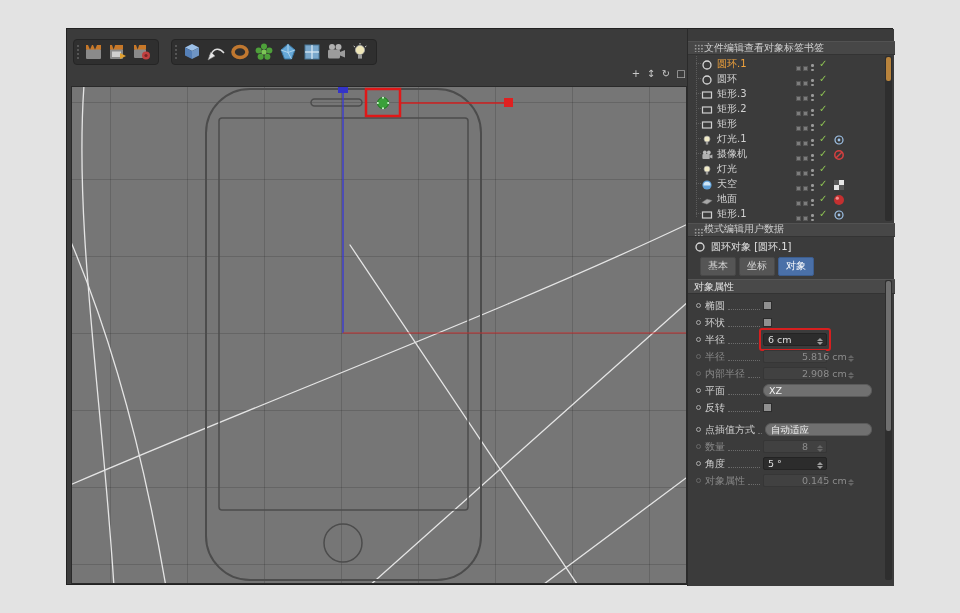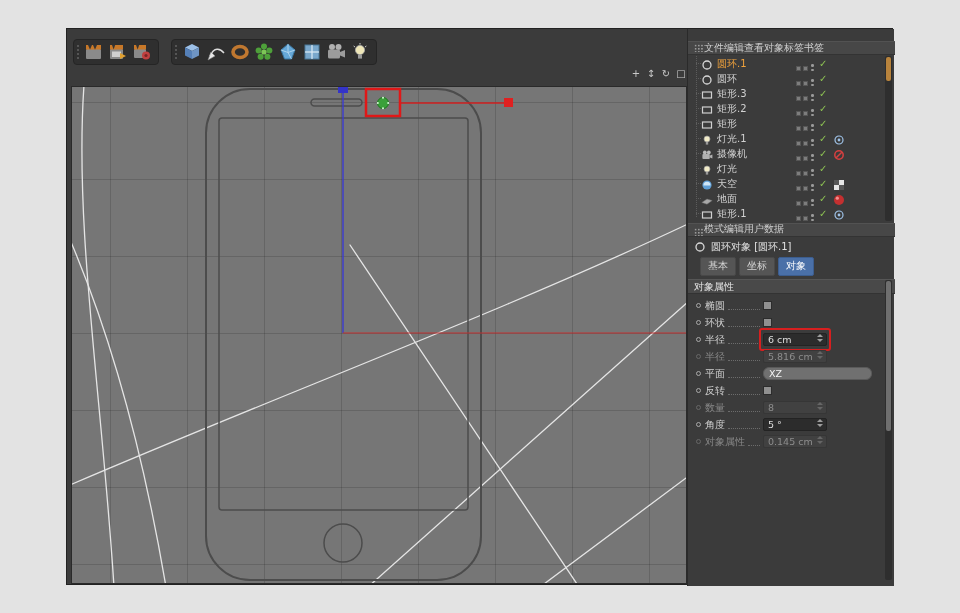--- a/index.html
+++ b/index.html
@@ -77,24 +77,24 @@
   .prow { position:relative; display:flex; align-items:center; height:17px; padding-left:4px; }
   .adot { width:5px; height:5px; border:1px solid #a8a8a8; border-radius:50%; margin:0 4px 0 4px; flex:none; }
   .prow.disabled .adot { border-color:#676767; }
   .lw { display:flex; align-items:center; min-width:58px; flex:none; }
   .lbl { font-size:10px; color:#cfcfcf; white-space:nowrap; }
   .prow.disabled .lbl { color:#878787; }
   .leader { flex:1; min-width:4px; margin:0 3px; border-bottom:1px dotted #6c6c6c; height:8px; }
   .ctrl { flex:1; display:flex; align-items:center; position:relative; }
   .cb { width:9px; height:9px; background:#909090; border:1px solid #2c2c2c; }
   .fldwrap { position:relative; display:flex; }
-  .fld { display:flex; align-items:flex-start; width:64px; height:13px; background:#2c2c2c; border:1px solid #232323; border-radius:2px; padding:0 2px 0 4px; }
+  .fld { display:flex; align-items:flex-end; width:64px; height:13px; background:#2c2c2c; border:1px solid #232323; border-radius:2px; padding:0 2px 0 4px; }
   .fld .v { flex:1; font-size:9.5px; color:#dedede; white-space:nowrap; }
   .prow.disabled .fld { background:#414141; border-color:#363636; }
-  .prow.disabled .fld .v { color:#8d8d8d; }
+  .prow.disabled .fld .v { color:#8d8d8d;margin-left:34px; }
   .spin { width:8px; display:flex; flex-direction:column; align-items:center; gap:1.5px; flex:none; }
   .spin .up { width:0; height:0; border-left:3px solid transparent; border-right:3px solid transparent; border-bottom:3.5px solid #9d9d9d; }
   .spin .dn { width:0; height:0; border-left:3px solid transparent; border-right:3px solid transparent; border-top:3.5px solid #9d9d9d; }
   .prow.disabled .spin .up { border-bottom-color:#666; }
   .prow.disabled .spin .dn { border-top-color:#666; }
   .ddown { flex:1; height:13px; background:#707070; border:1px solid #5a5a5a; border-radius:6px; color:#f2f2f2; font-size:9.5px; line-height:12px; padding-left:5px; margin-right:4px; }
   .ann { position:absolute; left:-4px; top:-5px; width:72px; height:23px; border:2px solid #d71f1f; border-radius:3px; pointer-events:none; }
 </style>
 </head>
 <body>
@@ -561,38 +561,66 @@
                 <span class="fld">
                   <span class="v">5.816 cm</span>
                   <span class="spin">
                     <i class="up"></i>
                     <i class="dn"></i>
                   </span>
                 </span>
               </span>
             </span>
           </div>
+          <div class="prow disabled">
+            <span class="adot"></span>
+            <span class="lw">
+              <span class="lbl">内部半径</span>
+              <span class="leader"></span>
+            </span>
+            <span class="ctrl">
+              <span class="fldwrap">
+                <span class="fld">
+                  <span class="v">2.908 cm</span>
+                  <span class="spin">
+                    <i class="up"></i>
+                    <i class="dn"></i>
+                  </span>
+                </span>
+              </span>
+            </span>
+          </div>
           <div class="prow">
             <span class="adot"></span>
             <span class="lw">
               <span class="lbl">平面</span>
               <span class="leader"></span>
             </span>
             <span class="ctrl">
               <span class="ddown">XZ</span>
             </span>
           </div>
           <div class="prow">
             <span class="adot"></span>
             <span class="lw">
               <span class="lbl">反转</span>
               <span class="leader"></span>
             </span>
             <span class="ctrl">
               <span class="cb"></span>
+            </span>
+          </div>
+          <div class="prow" style="margin-top: 5px;">
+            <span class="adot"></span>
+            <span class="lw">
+              <span class="lbl">点插值方式</span>
+              <span class="leader"></span>
+            </span>
+            <span class="ctrl">
+              <span class="ddown">自动适应</span>
             </span>
           </div>
           <div class="prow disabled">
             <span class="adot"></span>
             <span class="lw">
               <span class="lbl">数量</span>
               <span class="leader"></span>
             </span>
             <span class="ctrl">
               <span class="fldwrap">

